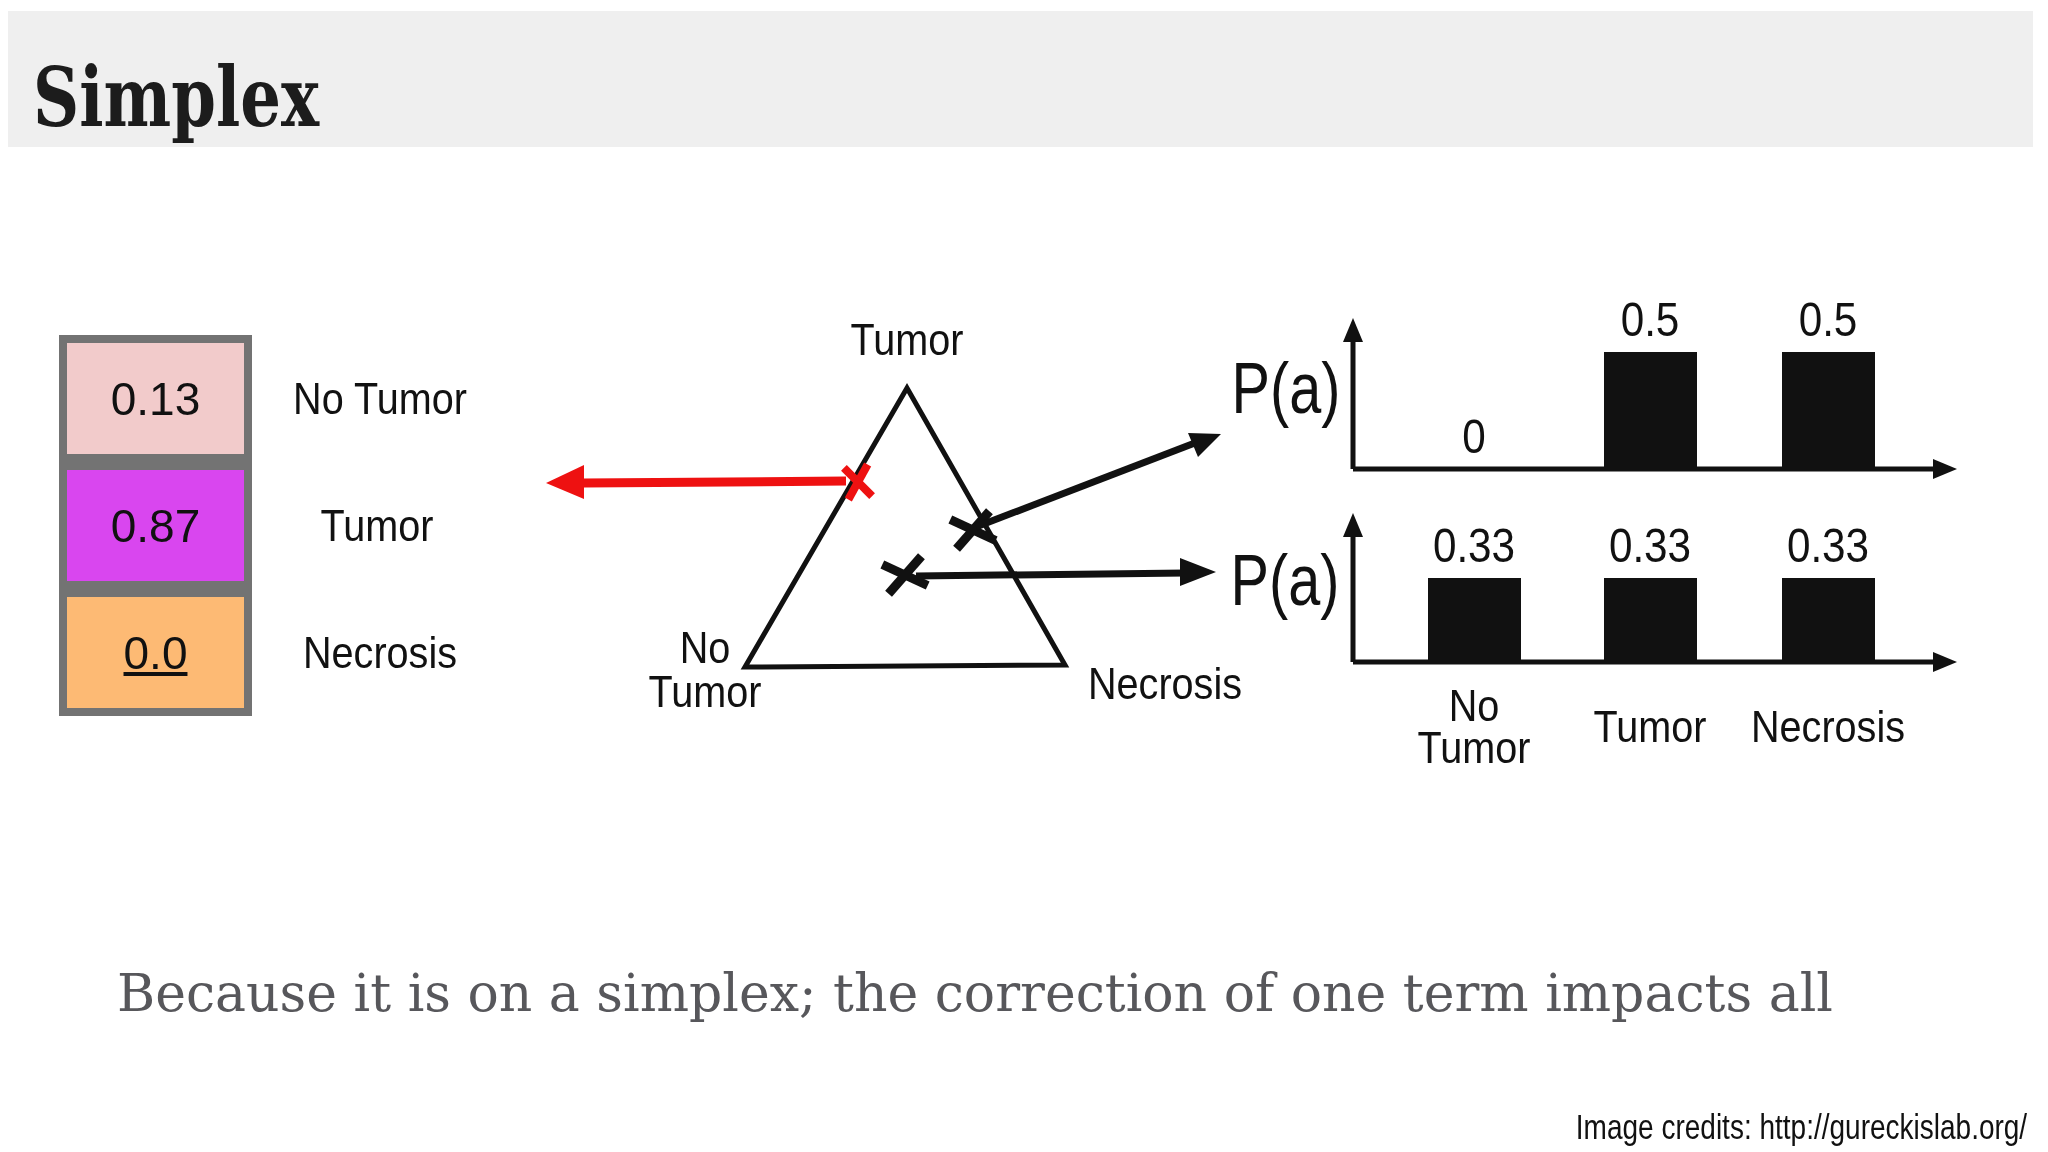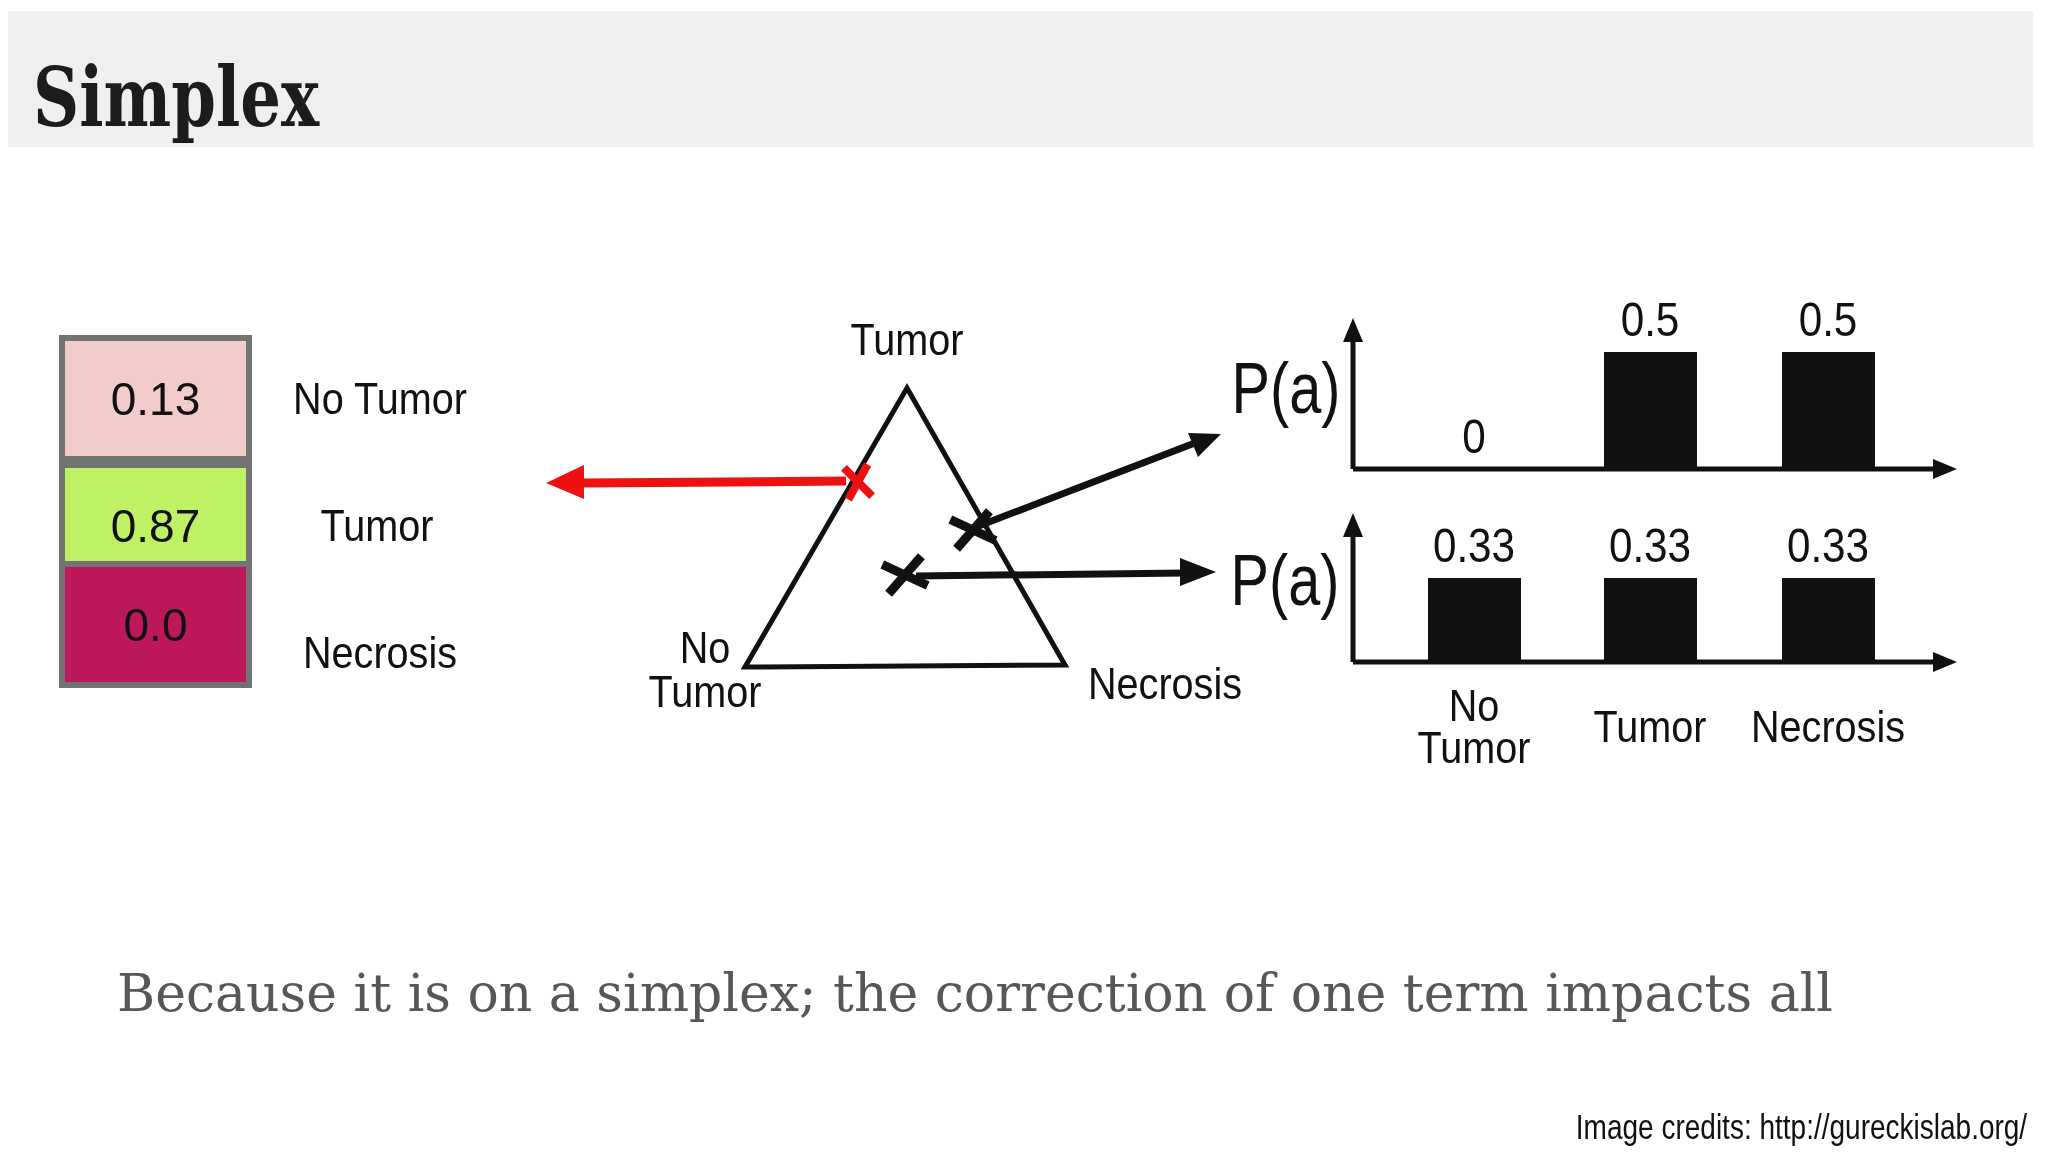--- a/index.html
+++ b/index.html
@@ -9,21 +9,21 @@
   .sans{font-family:"Liberation Sans",sans-serif;}
   .serif{font-family:"DejaVu Serif",serif;}
   .ctr-c{transform:translate(-50%,-50%) scaleX(0.88);}
   .nowrap{white-space:nowrap;}
 
   #title-bar{left:8px;top:11px;width:2025px;height:136px;background:#efefef;}
   #page-title{left:25px;top:86px;font-size:82px;font-weight:700;color:#1c1c1c;
               transform:translateY(-50%) scaleX(0.78);transform-origin:0 50%;white-space:nowrap;}
 
   
-  .prob-cell{left:59px;width:193px;height:127px;border:6px solid #737373;box-sizing:border-box;
+  .prob-cell{left:59px;width:193px;height:127px;border:8px solid #737373;box-sizing:border-box;
              display:flex;align-items:center;justify-content:center;font-size:46px;}
   .prob-label{font-size:45px;white-space:nowrap;}
 
   
   .tri-label{font-size:45px;text-align:center;white-space:pre-line;line-height:44px;}
   .pa-label{font-size:72px;transform:translate(-50%,-50%) scaleX(0.8);white-space:nowrap;}
   .val-label{font-size:48px;white-space:nowrap;}
   .cat-label{width:220px;height:120px;margin-left:-110px;display:flex;align-items:center;
              justify-content:center;text-align:center;font-size:45px;line-height:42px;
              white-space:pre-line;transform:scaleX(0.88);}
@@ -39,24 +39,24 @@
 
 <div id="slide">
 
   <div id="title-bar" class="abs">
     <div id="page-title" class="abs serif">Simplex</div>
   </div>
 
   <div class="abs prob-cell" style="top: 335px; background: rgb(242, 203, 203);">
     <span>0.13</span>
   </div>
-  <div class="abs prob-cell" style="top: 462px; background: #bef264;">
+  <div class="abs prob-cell" style="top: 462px; background: #d946ef;">
     <span>0.87</span>
   </div>
-  <div class="abs prob-cell" style="top: 561px; background: #be185d;">
+  <div class="abs prob-cell" style="top: 589px; background: #fdba74; text-decoration: underline;">
     <span>0.0</span>
   </div>
   <div class="abs prob-label ctr-c" style="left:380px;top:399px;">No Tumor</div>
   <div class="abs prob-label ctr-c" style="left:377px;top:526px;">Tumor</div>
   <div class="abs prob-label ctr-c" style="left:380px;top:653px;">Necrosis</div>
 
   <svg class="abs" style="left:0;top:0;" width="2048" height="1152" viewBox="0 0 2048 1152">
 
     <polygon points="907,388 745,667 1065,665" fill="none" stroke="#111" stroke-width="5"></polygon>
 

